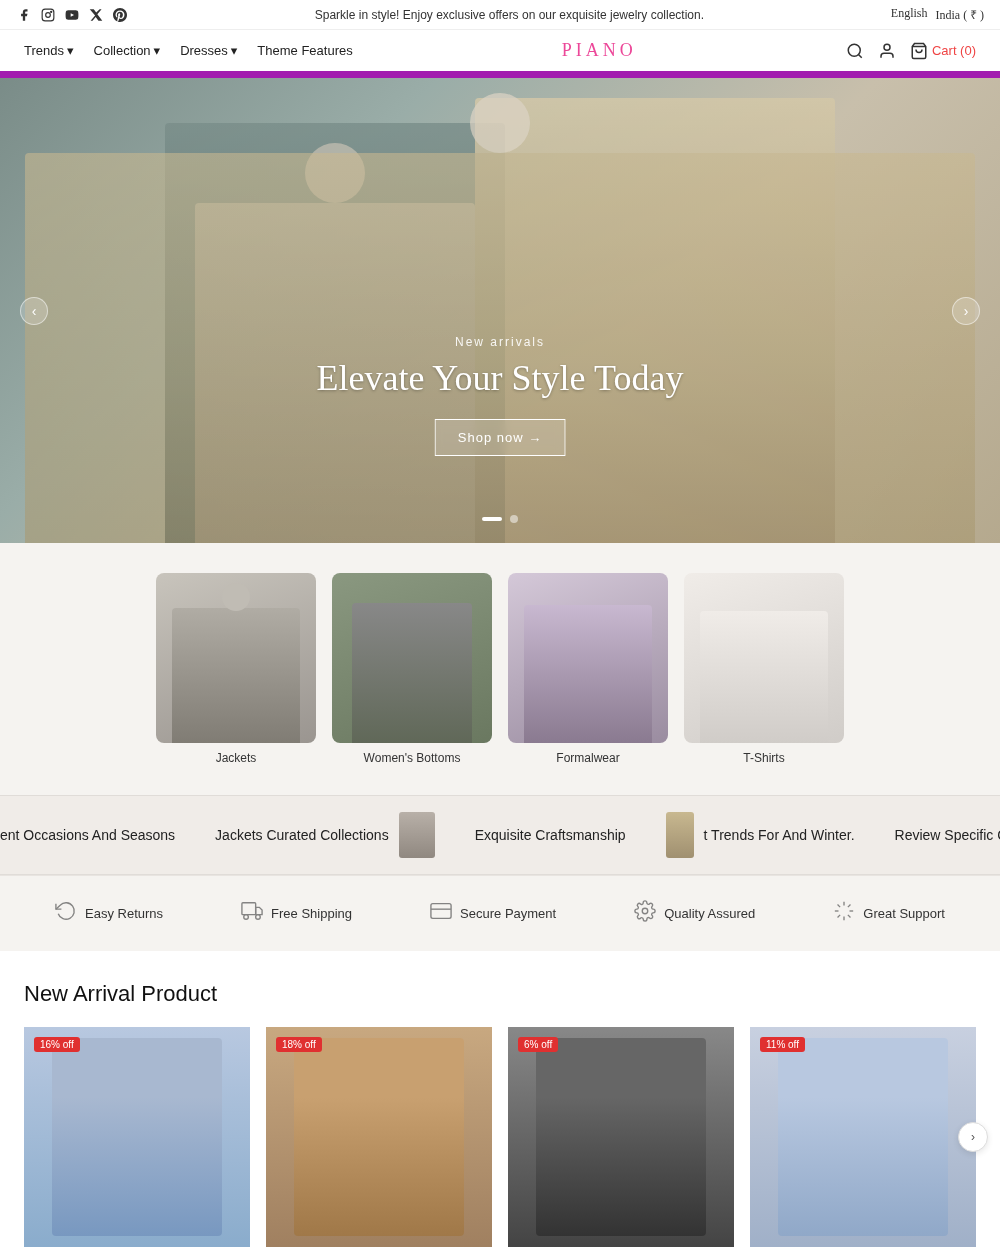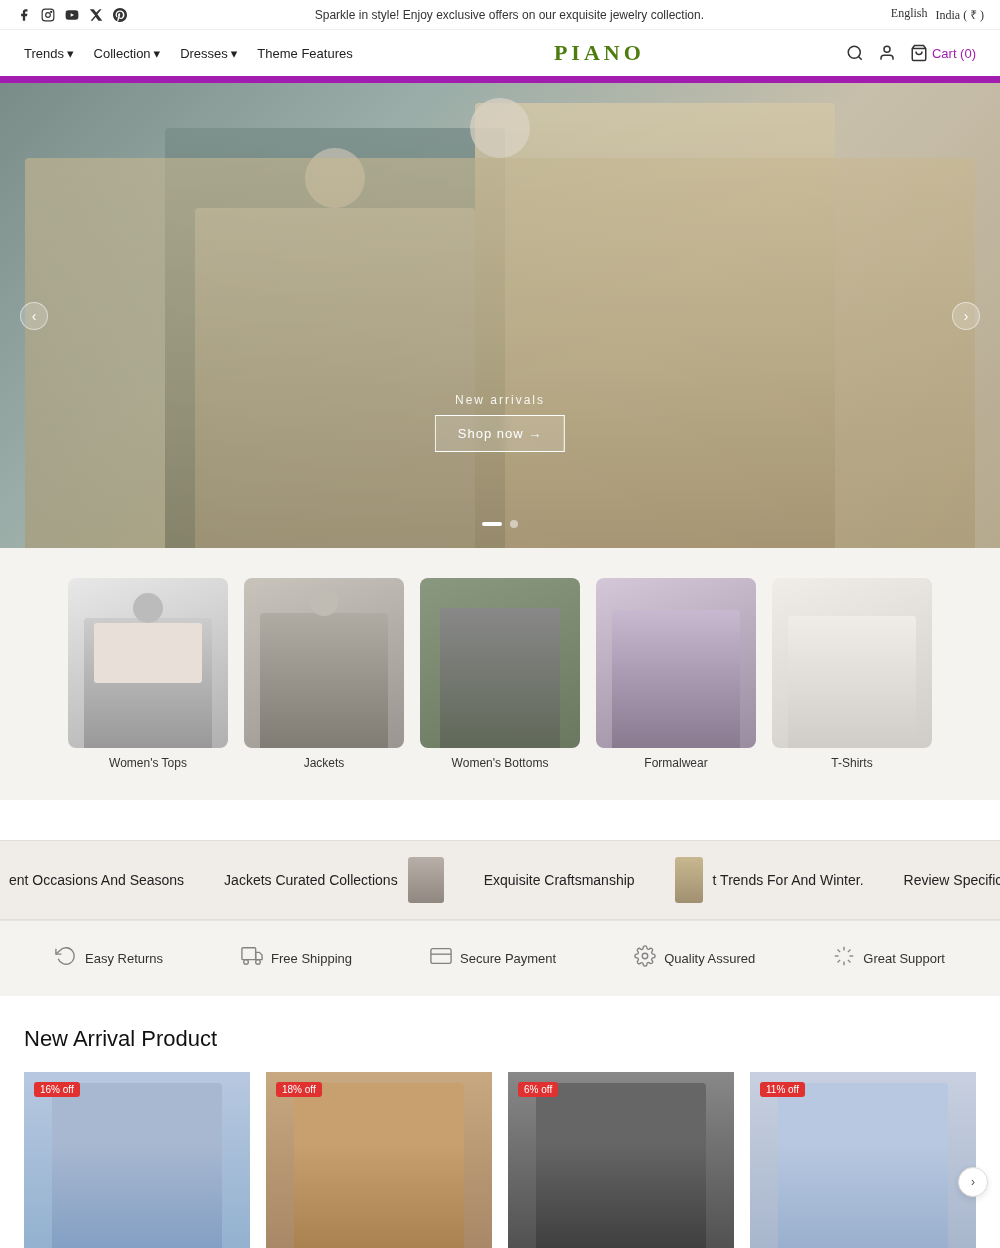--- a/index.html
+++ b/index.html
@@ -26,43 +26,43 @@
     .navbar {
       display: flex;
       align-items: center;
       justify-content: space-between;
       padding: 10px 24px;
       border-bottom: 7px solid #a21caf;
       background: #fff;
     }
     .nav-left { display: flex; gap: 20px; align-items: center; }
     .nav-item { font-size: 13px; color: #222; cursor: pointer; display: flex; align-items: center; gap: 3px; }
-    .nav-logo { font-size: 22px; font-weight: 700; letter-spacing: 4px; color: #4d7c0f; font-family: serif; }
+    .nav-logo { font-size: 18px; font-weight: 400; letter-spacing: 4px; color: #ec4899; font-family: serif; }
     .nav-right { display: flex; gap: 14px; align-items: center; }
     .nav-icon { cursor: pointer; color: #333; display: flex; align-items: center; font-size: 16px; }
-    .cart-btn { display: flex; align-items: center; gap: 4px; font-size: 13px; cursor: pointer; color: #a21caf; }
+    .cart-btn { display: flex; align-items: center; gap: 4px; font-size: 13px; cursor: pointer; color: #ef4444; }
 
     
     .hero {
       position: relative;
       width: 100%;
       height: 465px;
       background: linear-gradient(to right, #b8c4c0 0%, #8a9e9a 40%, #c5b99a 100%);
       display: flex;
       align-items: center;
       justify-content: center;
       overflow: hidden;
     }
     .hero-bg {
       position: absolute; inset: 0;
       background: linear-gradient(135deg, #7a8c88 0%, #9aada8 30%, #c8bfab 60%, #b5a98e 100%);
     }
     .hero-content {
       position: absolute;
-      bottom: 96px;
+      bottom: 87px;
       left: 50%;
       transform: translateX(-50%);
       text-align: center;
       color: #fff;
       z-index: 10;
     }
     .hero-subtitle { font-size: 12px; letter-spacing: 2px; margin-bottom: 8px; opacity: 0.9; }
     .hero-title { font-size: 36px; font-weight: 400; font-family: serif; margin-bottom: 20px; text-shadow: 0 1px 3px rgba(0,0,0,0.3); }
     .hero-btn {
       display: inline-flex; align-items: center; gap: 6px;
@@ -109,25 +109,24 @@
     .cat-tops { background: linear-gradient(160deg, #e8e8e8 0%, #b0b0b0 100%); }
     .cat-jackets { background: linear-gradient(160deg, #c8c4bc 0%, #9a9590 100%); }
     .cat-bottoms { background: linear-gradient(160deg, #8a9880 0%, #6a7860 100%); }
     .cat-formal { background: linear-gradient(160deg, #d4c8d8 0%, #9a8ca0 100%); }
     .cat-tshirts { background: linear-gradient(160deg, #f0ece8 0%, #d0ccc8 100%); }
     .category-label { font-size: 12px; color: #333; text-align: center; }
 
     
     .scroll-banner {
       background: #f0ece8;
-      padding: 16px 9px;
+      padding: 16px 0;
       overflow: hidden;
       border-top: 1px solid #e0dcd8;
       border-bottom: 1px solid #e0dcd8;
-      margin-top: 40px;
     }
     .scroll-track {
       display: flex; gap: 40px; align-items: center;
       white-space: nowrap;
     }
     .scroll-item { display: flex; align-items: center; gap: 10px; font-size: 14px; color: #222; }
     .scroll-thumb {
       width: 36px; height: 46px;
       background: #c8c0b8;
       border-radius: 3px;
@@ -260,42 +259,32 @@
       <div style="position:absolute;top:20px;left:50%;transform:translateX(-50%);width:60px;height:60px;background:#d4c8b8;border-radius:50%;opacity:0.7;"></div>
       <div style="position:absolute;top:80px;left:30px;right:30px;bottom:0;background:linear-gradient(180deg,#c8c0b0 0%,#a09080 100%);border-radius:4px 4px 0 0;opacity:0.7;"></div>
     </div>
     <div style="width:360px;height:445px;background:linear-gradient(180deg,#d4c8a8 0%,#b4a888 60%,#948068 100%);border-radius:4px 4px 0 0;opacity:0.85;">
       <div style="position:absolute;top:15px;left:50%;transform:translateX(-50%);width:60px;height:60px;background:#e4d8c8;border-radius:50%;opacity:0.75;"></div>
       <div style="position:absolute;top:75px;left:25px;right:25px;bottom:0;background:linear-gradient(180deg,#c8b890 0%,#a89870 100%);border-radius:4px 4px 0 0;opacity:0.7;"></div>
     </div>
   </div>
   <div class="hero-content">
     <div class="hero-subtitle">New arrivals</div>
+    <div class="hero-title">Elevate Your Style Today</div>
     <button class="hero-btn">Shop now →</button>
   </div>
   <div class="hero-arrow left">‹</div>
   <div class="hero-arrow right">›</div>
   <div class="hero-dots">
     <div class="hero-dot"></div>
     <div class="hero-dot inactive"></div>
   </div>
 </div>
 
 <div class="categories">
-  <div class="category-item">
-    <div class="category-img cat-tops">
-      <div style="width:100%;height:100%;display:flex;align-items:flex-end;justify-content:center;overflow:hidden;">
-        <div style="width:80%;height:130px;background:linear-gradient(180deg,#ccc 0%,#999 100%);border-radius:4px 4px 0 0;position:relative;">
-          <div style="position:absolute;top:-25px;left:50%;transform:translateX(-50%);width:30px;height:30px;background:#bbb;border-radius:50%;"></div>
-          <div style="position:absolute;top:5px;left:10px;right:10px;height:60px;background:#e8e0d8;border-radius:3px;"></div>
-        </div>
-      </div>
-    </div>
-    <span class="category-label">Women's Tops</span>
-  </div>
   <div class="category-item">
     <div class="category-img cat-jackets">
       <div style="width:100%;height:100%;display:flex;align-items:flex-end;justify-content:center;overflow:hidden;">
         <div style="width:80%;height:135px;background:linear-gradient(180deg,#b0aca4 0%,#807c74 100%);border-radius:4px 4px 0 0;position:relative;">
           <div style="position:absolute;top:-25px;left:50%;transform:translateX(-50%);width:28px;height:28px;background:#c0bcb4;border-radius:50%;"></div>
         </div>
       </div>
     </div>
     <span class="category-label">Jackets</span>
   </div>

